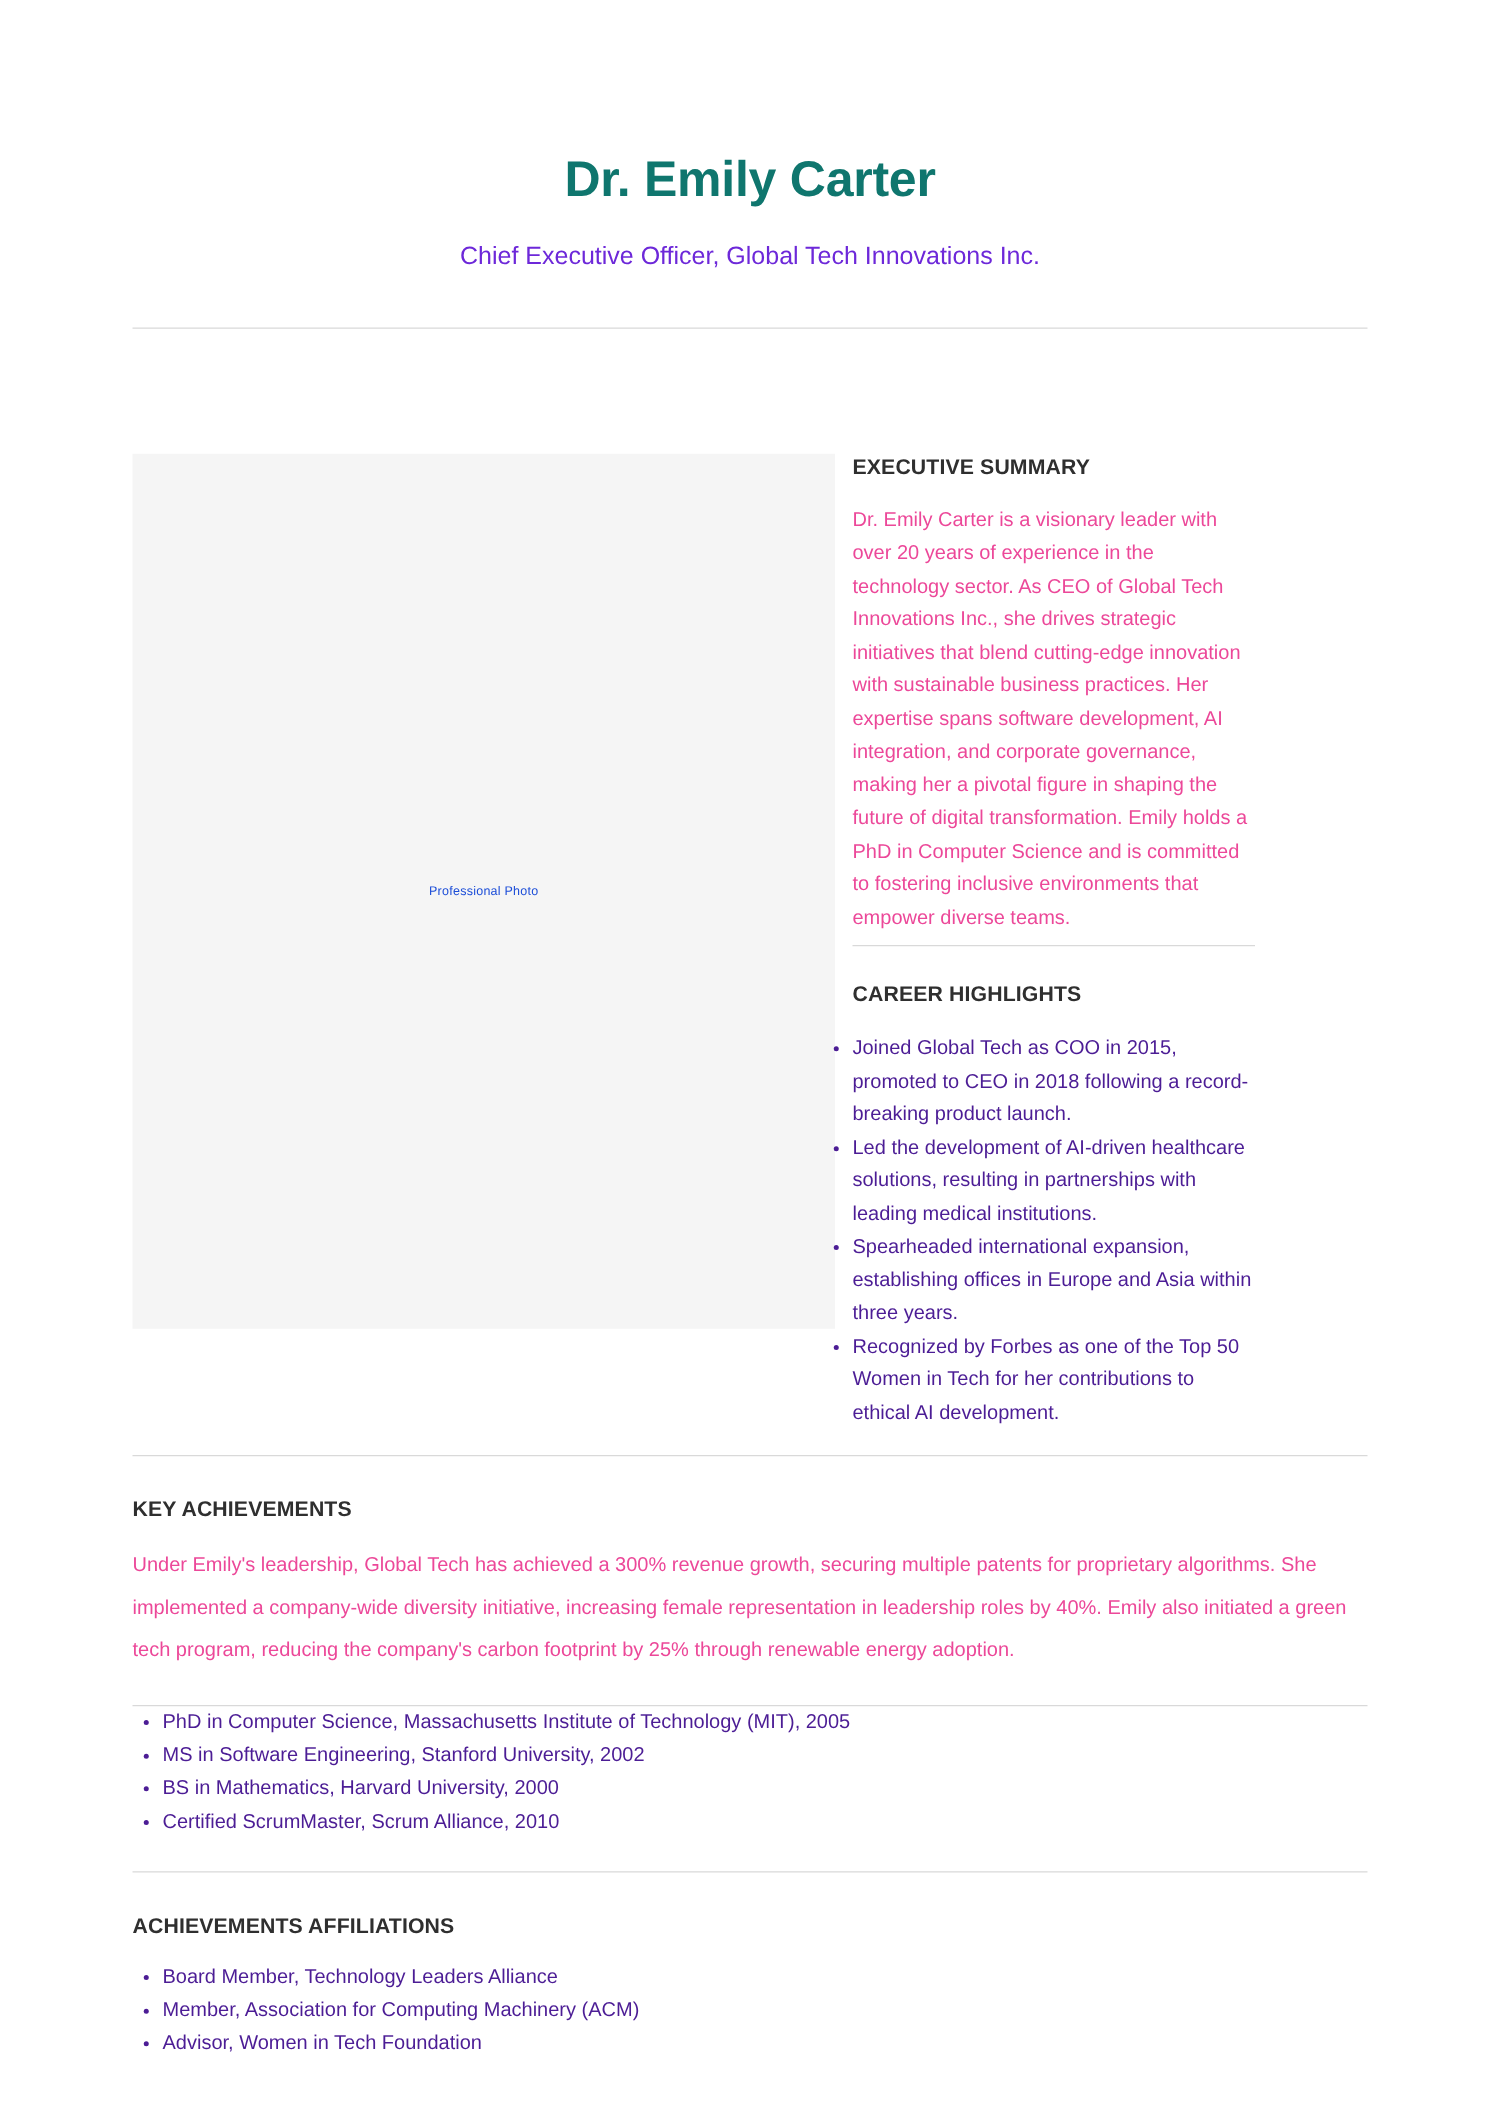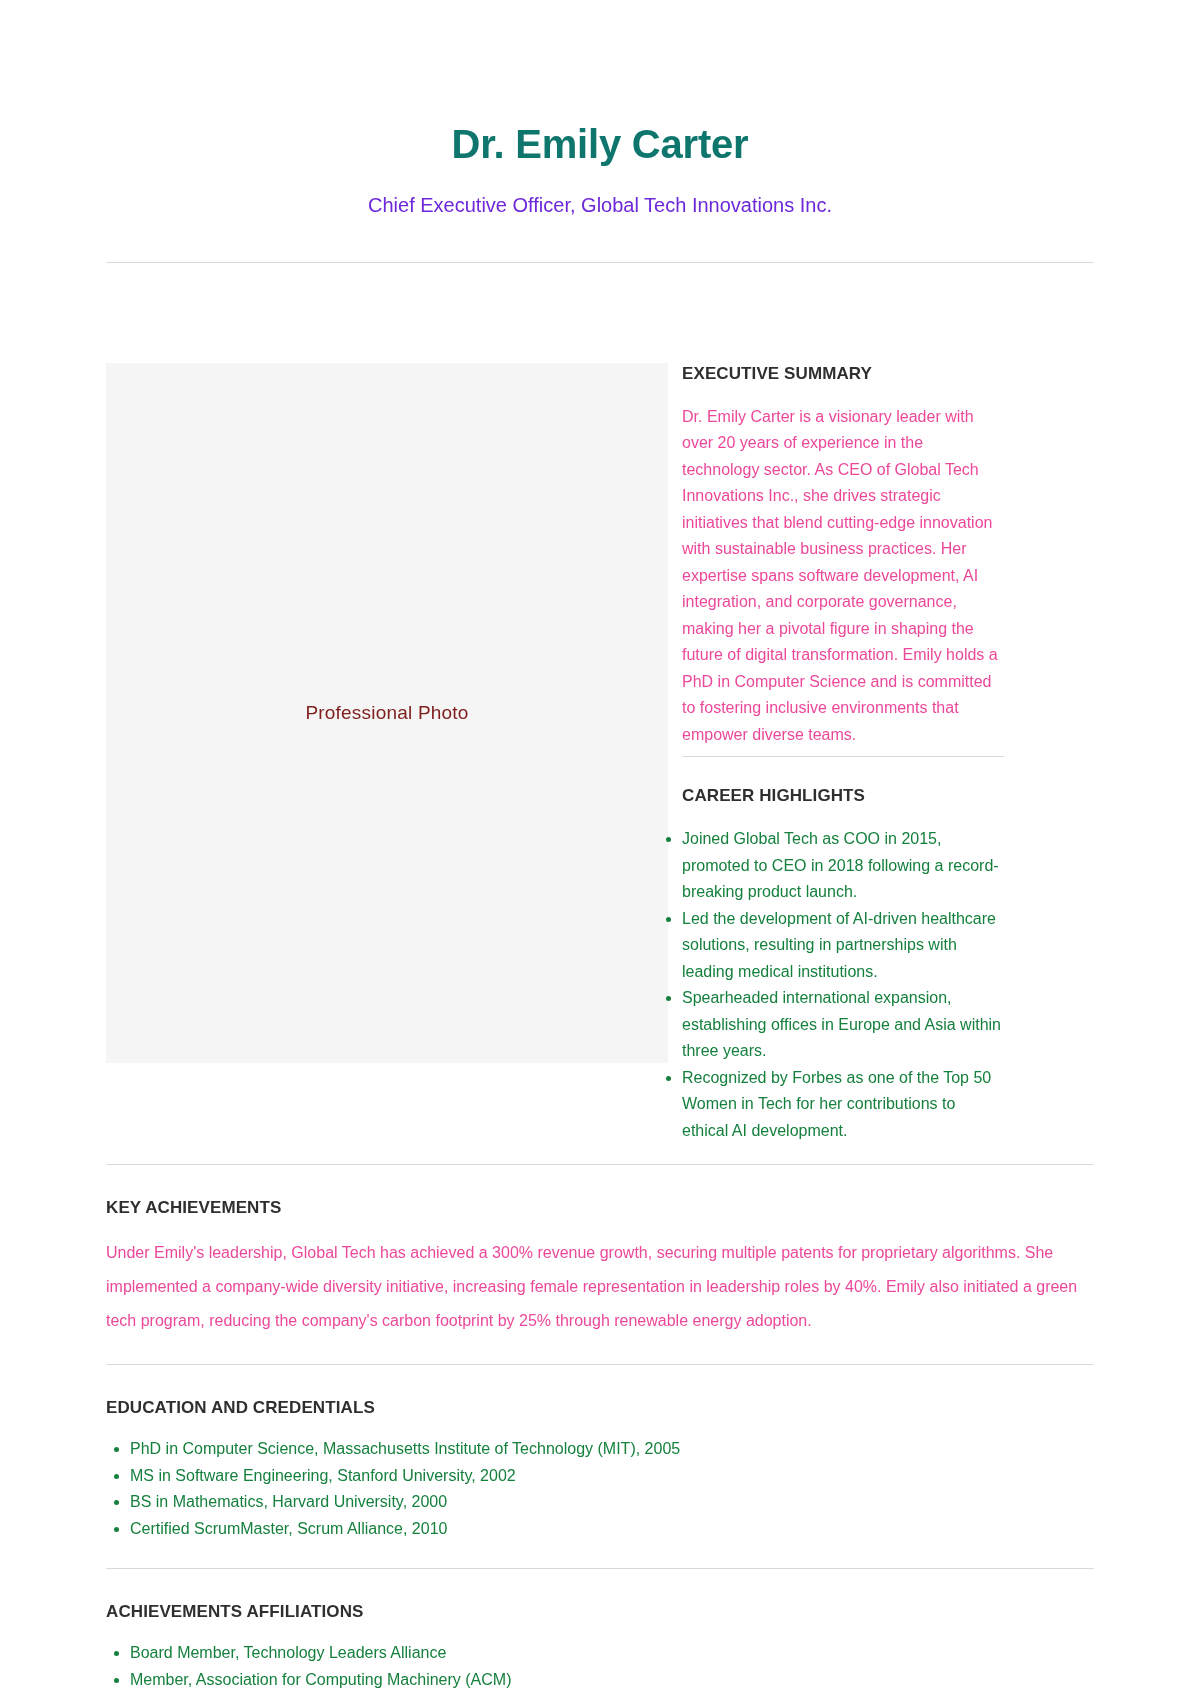--- a/index.html
+++ b/index.html
@@ -40,21 +40,21 @@
   .two-col { display: flex; align-items: flex-start; margin-top: 100px; }
   .photo-box {
     flex: none;
     width: 562px;
     height: 700px;
     background: #f5f5f5;
     display: flex;
     align-items: center;
     justify-content: center;
   }
-  .photo-label { color: #7f1d1d; font-size: 19px; letter-spacing: 0.2px; }
+  .photo-label { color: #1d4ed8; font-size: 10px; letter-spacing: 0.2px; }
   .right-col { flex: none; width: 322px; margin-left: 14px; }
 
   
   .section-h {
     margin: 0;
     font-size: 17px;
     font-weight: 700;
     color: #2f2f2f;
     letter-spacing: 0.1px;
     line-height: 1.35;
@@ -70,21 +70,21 @@
   .career-section { padding-top: 28px; }
 
   ul.bullets {
     margin: 0;
     color: #555555;
     list-style: disc outside;
   }
   ul.bullets li {
     font-size: 16px;
     line-height: 26.5px;
-    color: #15803d;
+    color: #4c1d95;
   }
   .right-col ul.bullets { padding-left: 0; margin-left: 0; }
   .wide-section ul.bullets { padding-left: 24px; }
 
   .wide-section .section-h { margin: 32px 0 16px 0; }
   .wide-section .body-text { line-height: 34px; }
 </style>
 </head>
 <body>
 
@@ -126,21 +126,20 @@
   <hr class="rule rule-after-cols">
 
   <section class="wide-section">
     <h2 class="section-h">KEY ACHIEVEMENTS</h2>
     <p class="body-text">Under Emily's leadership, Global Tech has achieved a 300% revenue growth, securing multiple patents for proprietary algorithms. She implemented a company-wide diversity initiative, increasing female representation in leadership roles by 40%. Emily also initiated a green tech program, reducing the company's carbon footprint by 25% through renewable energy adoption.</p>
   </section>
 
   <hr class="rule rule-between">
 
   <section class="wide-section">
-    <h2 class="section-h">EDUCATION AND CREDENTIALS</h2>
     <ul class="bullets">
         <li>PhD in Computer Science, Massachusetts Institute of Technology (MIT), 2005</li>
         <li>MS in Software Engineering, Stanford University, 2002</li>
         <li>BS in Mathematics, Harvard University, 2000</li>
         <li>Certified ScrumMaster, Scrum Alliance, 2010</li>
       </ul>
   </section>
 
   <hr class="rule rule-between">
 

